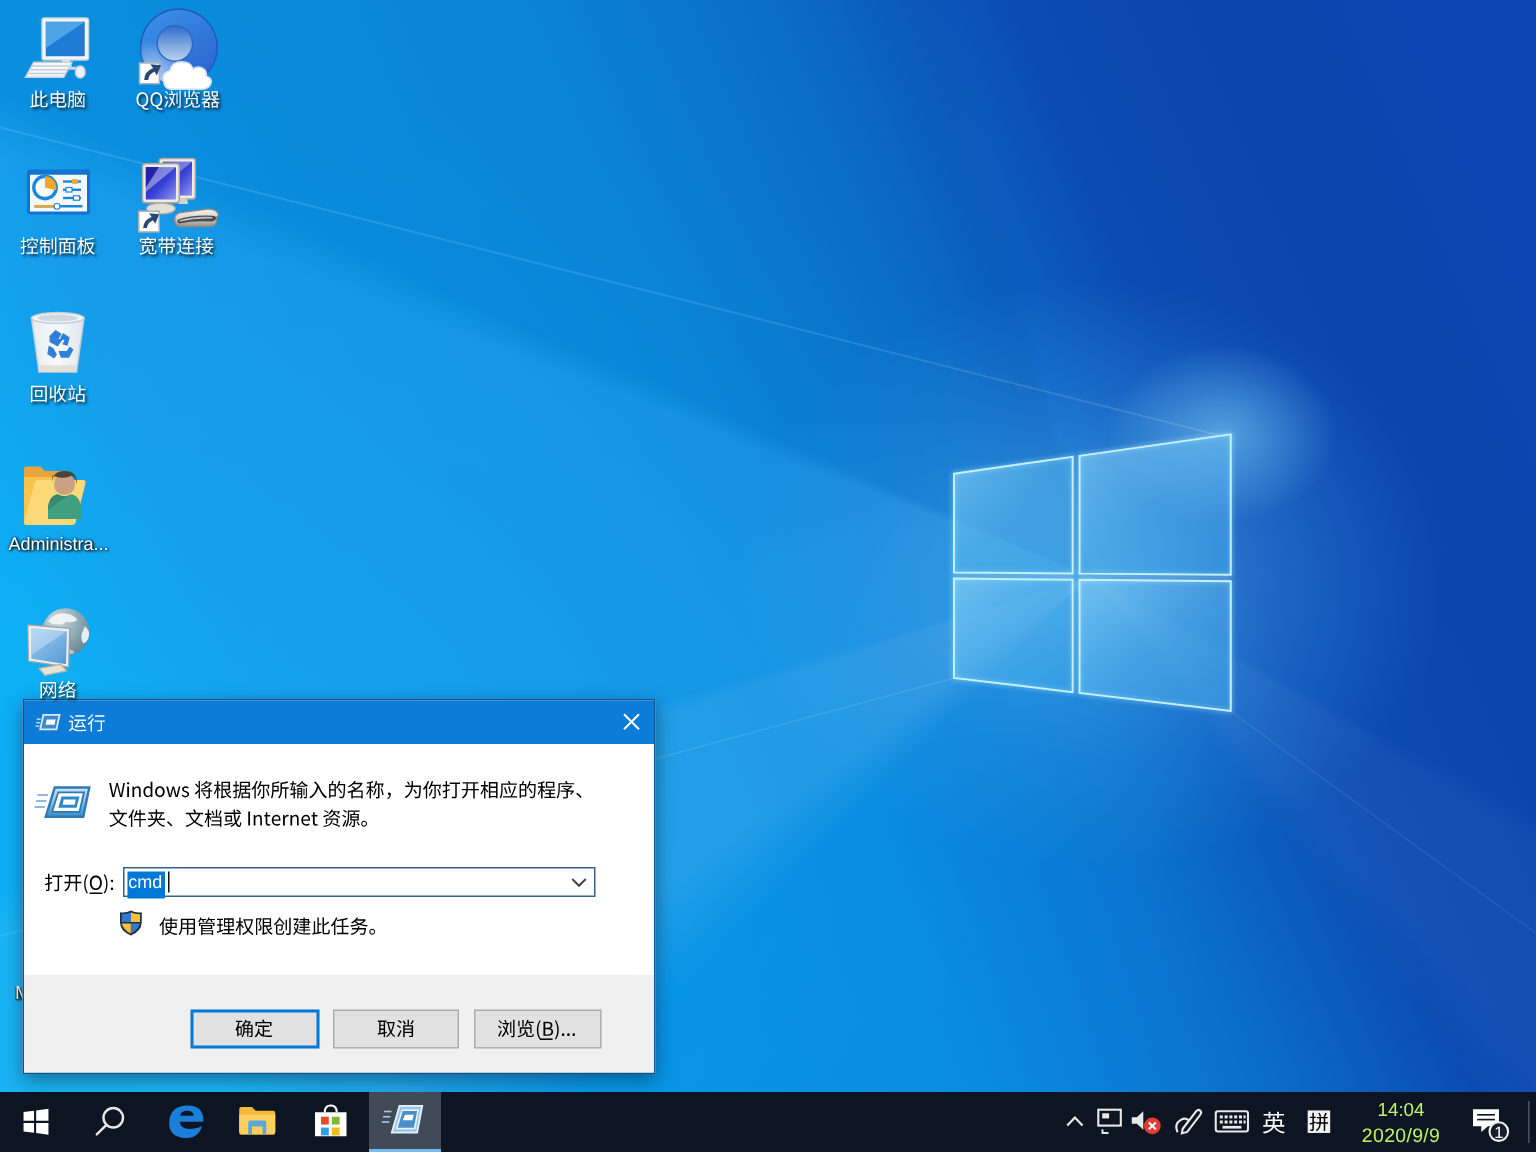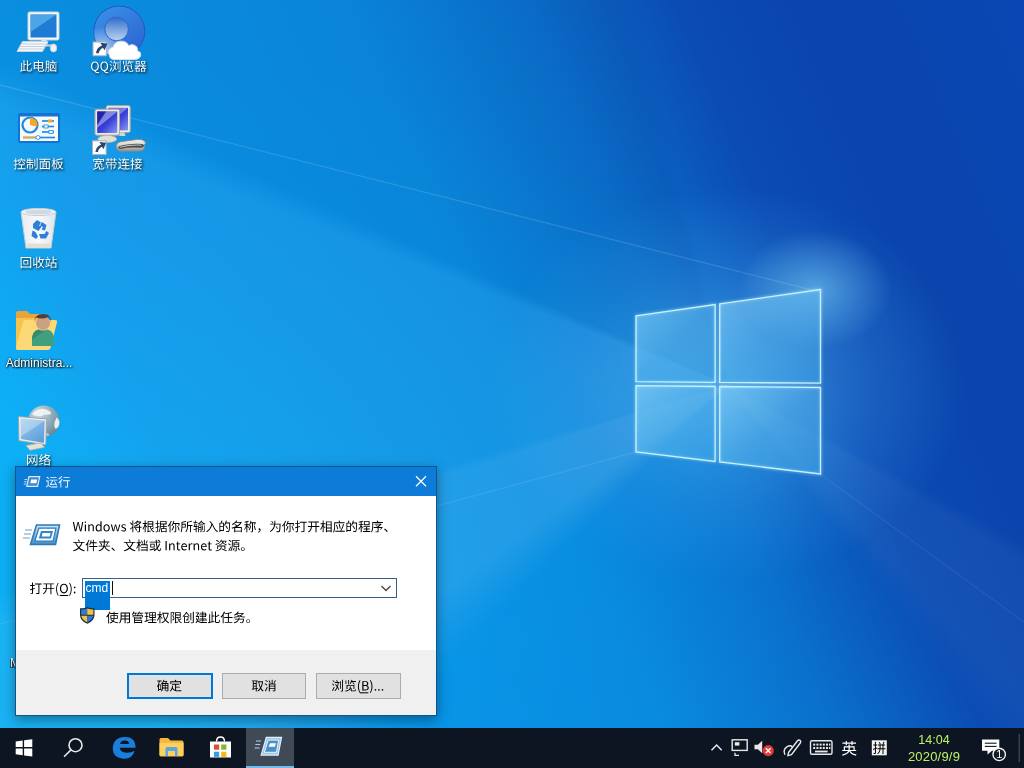--- a/index.html
+++ b/index.html
@@ -4,21 +4,21 @@
 html,body{width:1024px;height:768px;overflow:hidden;font-family:"Liberation Sans",sans-serif}
 #desktop{position:absolute;inset:0;width:1024px;height:768px;background:#0b63c5;overflow:hidden}
 #wall{position:absolute;inset:0}
 .abs{position:absolute}
 #taskbar{position:absolute;left:0;top:728px;width:1024px;height:40px;background:#0d1522}
 #runapp{position:absolute;left:246px;top:728px;width:48px;height:40px;background:rgba(160,172,184,.35);border-bottom:2px solid #76b9ed}
 #dialog{position:absolute;left:15px;top:466px;width:422px;height:250px;background:#fff;border:1px solid #10538f;box-shadow:0 4px 12px rgba(0,0,0,.38)}
 #titlebar{position:absolute;left:16px;top:467px;width:420px;height:29px;background:#0c7cd8}
 #dlgfoot{position:absolute;left:16px;top:650px;width:420px;height:65px;background:#f0f0f0}
 #combo{position:absolute;left:82px;top:578px;width:315px;height:20px;background:#fff;border:1px solid #36618c}
-#combosel{position:absolute;left:84.5px;top:580.5px;height:29px;background:#0078d7;color:#fff;font-size:12px;line-height:15px;padding:0 1.5px 0 1px}
+#combosel{position:absolute;left:84.5px;top:580.5px;height:18px;background:#0078d7;color:#fff;font-size:12px;line-height:15px;padding:0 1.5px 0 1px}
 .btn{position:absolute;top:673px;height:26px;background:#e1e1e1;border:1px solid #adadad}
 #clock{position:absolute;text-align:center;color:#bef264;font-size:12.5px;width:70px;left:899px;top:732.5px;line-height:14px}
 #clock .d{font-size:13px;letter-spacing:.2px;display:inline-block;margin-top:3px}
 </style></head>
 <body>
 <div id="desktop">
  <div id="wall">
 <div class="abs" style="inset:0;background:
  radial-gradient(110px 85px at 79.6% 37.7%, rgba(140,225,255,.5) 0%, rgba(140,225,255,0) 70%),
  radial-gradient(340px 280px at 71.1% 49.9%, rgba(110,205,250,.48) 0%, rgba(80,180,245,.18) 45%, rgba(40,130,220,0) 70%),

